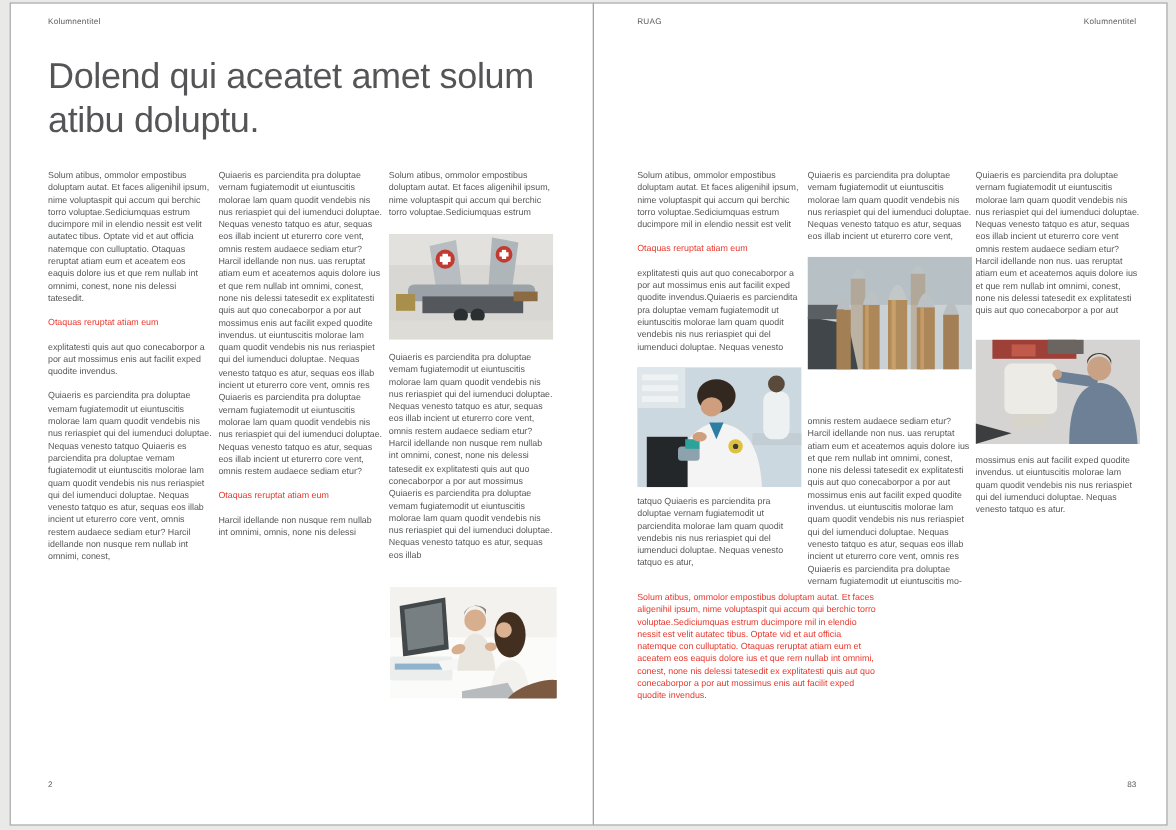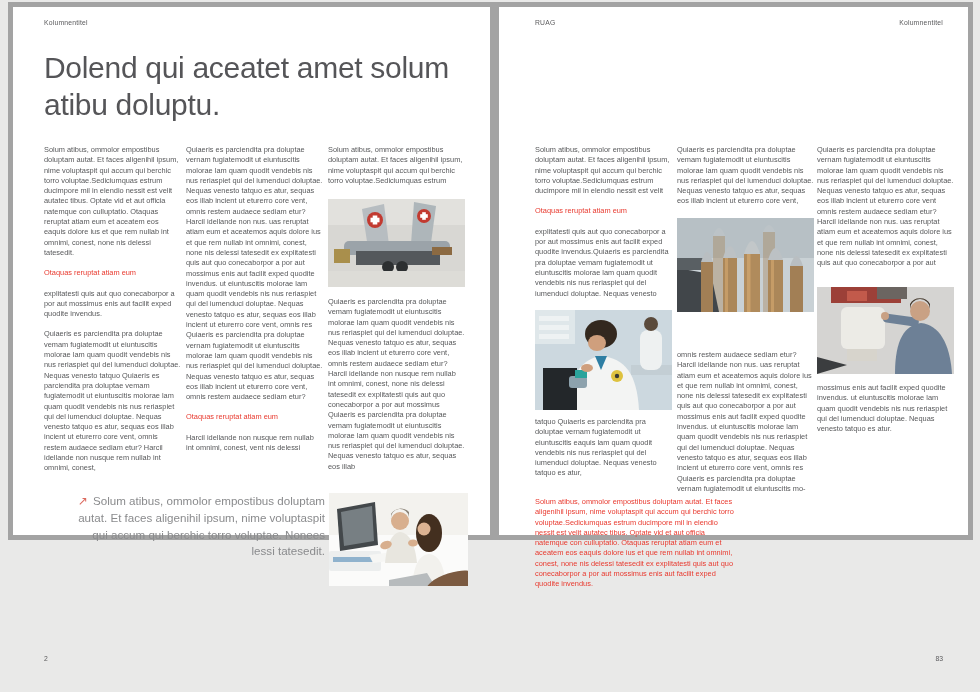--- a/index.html
+++ b/index.html
@@ -3,22 +3,22 @@
 <meta charset="utf-8">
 <style>
   html,body { margin:0; padding:0; background:#e9e9e8; }
   .canvas {
     position:relative; width:980px; height:692px; overflow:hidden;
     background:#e9e9e8;
     font-family:"Liberation Sans", sans-serif;
     -webkit-font-smoothing:antialiased;
   }
   .page {
-    position:absolute; top:2px; height:538px; background:#ffffff;
-    border:5px solid #a3a3a3; box-sizing:border-box;
+    position:absolute; top:2px; height:686px; background:#ffffff;
+    border:1px solid #a3a3a3; box-sizing:border-box;
   }
   .page-left  { left:8px;   width:487px; }
   .page-right { left:494px; width:479px; }
 
   .running-head {
     position:absolute; top:12px; font-size:6.8px; letter-spacing:.2px;
     color:#5a5a5c;
   }
   .rh-left  { left:31px; }
   .rh-ruag  { left:36px; }
@@ -90,21 +90,21 @@
     <div class="col lp-col1">
       <p>Solum atibus, ommolor empostibus doluptam autat. Et faces aligenihil ipsum, nime voluptaspit qui accum qui berchic torro voluptae.Sediciumquas estrum ducimpore mil in elendio nessit est velit autatec tibus. Optate vid et aut officia natemque con culluptatio. Otaquas reruptat atiam eum et aceatem eos eaquis dolore ius et que rem nullab int omnimi, conest, none nis delessi tatesedit.</p>
       <p class="subhead">Otaquas reruptat atiam eum</p>
       <p>explitatesti quis aut quo conecaborpor a por aut mossimus enis aut facilit exped quodite invendus.</p>
       <p>Quiaeris es parciendita pra doluptae vemam fugiatemodit ut eiuntuscitis molorae lam quam quodit vendebis nis nus reriaspiet qui del iumenduci doluptae. Nequas venesto tatquo Quiaeris es parciendita pra doluptae vemam fugiatemodit ut eiuntuscitis molorae lam quam quodit vendebis nis nus reriaspiet qui del iumenduci doluptae. Nequas venesto tatquo es atur, sequas eos illab incient ut eturerro core vent, omnis restem audaece sediam etur? Harcil idellande non nusque rem nullab int omnimi, conest,</p>
     </div>
 
     <div class="col lp-col2">
       <p>Quiaeris es parciendita pra doluptae vernam fugiatemodit ut eiuntuscitis molorae lam quam quodit vendebis nis nus reriaspiet qui del iumenduci doluptae. Nequas venesto tatquo es atur, sequas eos illab incient ut eturerro core vent, omnis restem audaece sediam etur? Harcil idellande non nus. uas reruptat atiam eum et aceatemos aquis dolore ius et que rem nullab int omnimi, conest, none nis delessi tatesedit ex explitatesti quis aut quo conecaborpor a por aut mossimus enis aut facilit exped quodite invendus. ut eiuntuscitis molorae lam quam quodit vendebis nis nus reriaspiet qui del iumenduci doluptae. Nequas venesto tatquo es atur, sequas eos illab incient ut eturerro core vent, omnis res Quiaeris es parciendita pra doluptae vernam fugiatemodit ut eiuntuscitis molorae lam quam quodit vendebis nis nus reriaspiet qui del iumenduci doluptae. Nequas venesto tatquo es atur, sequas eos illab incient ut eturerro core vent, omnis restem audaece sediam etur?</p>
       <p class="subhead">Otaquas reruptat atiam eum</p>
-      <p>Harcil idellande non nusque rem nullab int omnimi, conest, vent nis delessi</p>
+      <p>Harcil idellande non nusque rem nullab int omnimi, omnis, none nis delessi</p>
     </div>
 
     <div class="col lp-col3a">
       <p>Solum atibus, ommolor empostibus doluptam autat. Et faces aligenihil ipsum, nime voluptaspit qui accum qui berchic torro voluptae.Sediciumquas estrum</p>
     </div>
 
     <div class="photo ph-jet">
       <svg viewBox="0 0 137 88" preserveAspectRatio="none" aria-hidden="true">
         <rect width="137" height="88" fill="#d8d7d3"></rect>
         <rect width="137" height="26" fill="#e2e1dd"></rect>
@@ -123,24 +123,20 @@
         <circle cx="60" cy="68" r="6" fill="#2c2f31"></circle>
         <circle cx="74" cy="68" r="6" fill="#2c2f31"></circle>
         <rect x="0" y="72" width="137" height="16" fill="#dddcd7"></rect>
       </svg>
     </div>
 
     <div class="col lp-col3b">
       <p>Quiaeris es parciendita pra doluptae vemam fugiatemodit ut eiuntuscitis molorae lam quam quodit vendebis nis nus reriaspiet qui del iumenduci doluptae. Nequas venesto tatquo es atur, sequas eos illab incient ut eturerro core vent, omnis restem audaece sediam etur? Harcil idellande non nusque rem nullab int omnimi, conest, none nis delessi tatesedit ex explitatesti quis aut quo conecaborpor a por aut mossimus Quiaeris es parciendita pra doluptae vemam fugiatemodit ut eiuntuscitis molorae lam quam quodit vendebis nis nus reriaspiet qui del iumenduci doluptae. Nequas venesto tatquo es atur, sequas eos illab</p>
     </div>
 
-    <div class="pullquote">
-      <span class="arrow">↗</span>
-      <span>Solum atibus, ommolor empostibus doluptam autat. Et faces aligenihil ipsum, nime voluptaspit qui accum qui berchic torro voluptae. Nonees lessi tatesedit.</span>
-    </div>
 
     <div class="photo ph-office">
       <svg viewBox="0 0 139 93" preserveAspectRatio="none" aria-hidden="true">
         <rect width="139" height="93" fill="#fbfbfa"></rect>
         <rect width="139" height="42" fill="#f3f2ee"></rect>
         <polygon points="8,16 46,9 49,52 11,58" fill="#43484b"></polygon>
         <polygon points="12,19 43,13 45,48 15,53" fill="#777f83"></polygon>
         <rect x="0" y="58" width="52" height="20" rx="2" fill="#eceeee"></rect>
         <rect x="4" y="64" width="40" height="5" fill="#8fb2cd"></rect>
         <polygon points="40,62 72,58 76,66 44,70" fill="#f6f6f4"></polygon>
@@ -188,21 +184,21 @@
         <circle cx="82" cy="66" r="6" fill="#dec23f"></circle>
         <circle cx="82" cy="66" r="2.2" fill="#3a3a33"></circle>
         <rect x="8" y="58" width="34" height="42" fill="#23272a"></rect>
         <rect x="34" y="66" width="18" height="12" rx="3" fill="#8da2ad"></rect>
         <rect x="40" y="60" width="12" height="8" fill="#2ba39b"></rect>
         <ellipse cx="52" cy="58" rx="6" ry="4" fill="#cf9f7d"></ellipse>
       </svg>
     </div>
 
     <div class="col rp-col1b">
-      <p>tatquo Quiaeris es parciendita pra doluptae vernam fugiatemodit ut eiuntuscitis eaquis lam quam quodit vendebis nis nus reriaspiet qui del iumenduci doluptae. Nequas venesto tatquo es atur,</p>
+      <p>tatquo Quiaeris es parciendita pra doluptae vernam fugiatemodit ut parciendita molorae lam quam quodit vendebis nis nus reriaspiet qui del iumenduci doluptae. Nequas venesto tatquo es atur,</p>
     </div>
 
     <div class="red-block">Solum atibus, ommolor empostibus doluptam autat. Et faces aligenihil ipsum, nime voluptaspit qui accum qui berchic torro voluptae.Sediciumquas estrum ducimpore mil in elendio nessit est velit autatec tibus. Optate vid et aut officia natemque con culluptatio. Otaquas reruptat atiam eum et aceatem eos eaquis dolore ius et que rem nullab int omnimi, conest, none nis delessi tatesedit ex explitatesti quis aut quo conecaborpor a por aut mossimus enis aut facilit exped quodite invendus.</div>
 
     <div class="col rp-col2a">
       <p>Quiaeris es parciendita pra doluptae vemam fugiatemodit ut eiuntuscitis molorae lam quam quodit vendebis nis nus reriaspiet qui del iumenduci doluptae. Nequas venesto tatquo es atur, sequas eos illab incient ut eturerro core vent,</p>
     </div>
 
     <div class="photo ph-ammo">
       <svg viewBox="0 0 137 94" preserveAspectRatio="none" aria-hidden="true">

